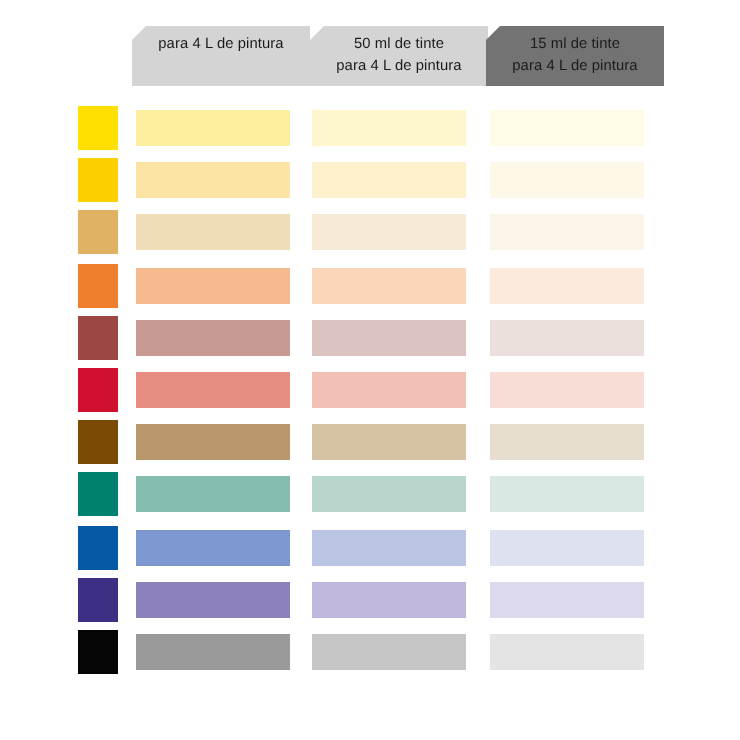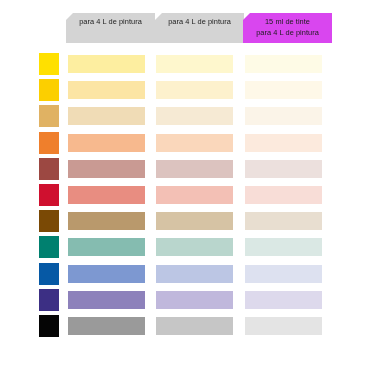--- a/index.html
+++ b/index.html
@@ -83,23 +83,24 @@
 </head>
 <body>
 
 <div id="chart">
 
   <div class="header-row">
       <div class="col-header" style="left: 66px; width: 89px; background: rgb(212, 212, 212); color: rgb(27, 27, 27);">
         <span class="line">para 4 L de pintura</span>
       </div>
       <div class="col-header" style="left: 155px; width: 89px; background: rgb(212, 212, 212); color: rgb(27, 27, 27);">
+        <span class="line">50 ml de tinte</span>
         <span class="line">para 4 L de pintura</span>
       </div>
-      <div class="col-header" style="left: 243px; width: 89px; background: #d946ef; color: rgb(27, 27, 27);">
+      <div class="col-header" style="left: 243px; width: 89px; background: #737373; color: rgb(27, 27, 27);">
         <span class="line">15 ml de tinte</span>
         <span class="line">para 4 L de pintura</span>
       </div>
     </div>
 
   <div class="grid">
       <div class="row" style="top: 53px;">
         <div class="base-chip" style="background: rgb(255, 224, 0);"></div>
         <div class="tint c0" style="background: rgb(253, 238, 160);"></div>
         <div class="tint c1" style="background: rgb(254, 247, 205);"></div>

